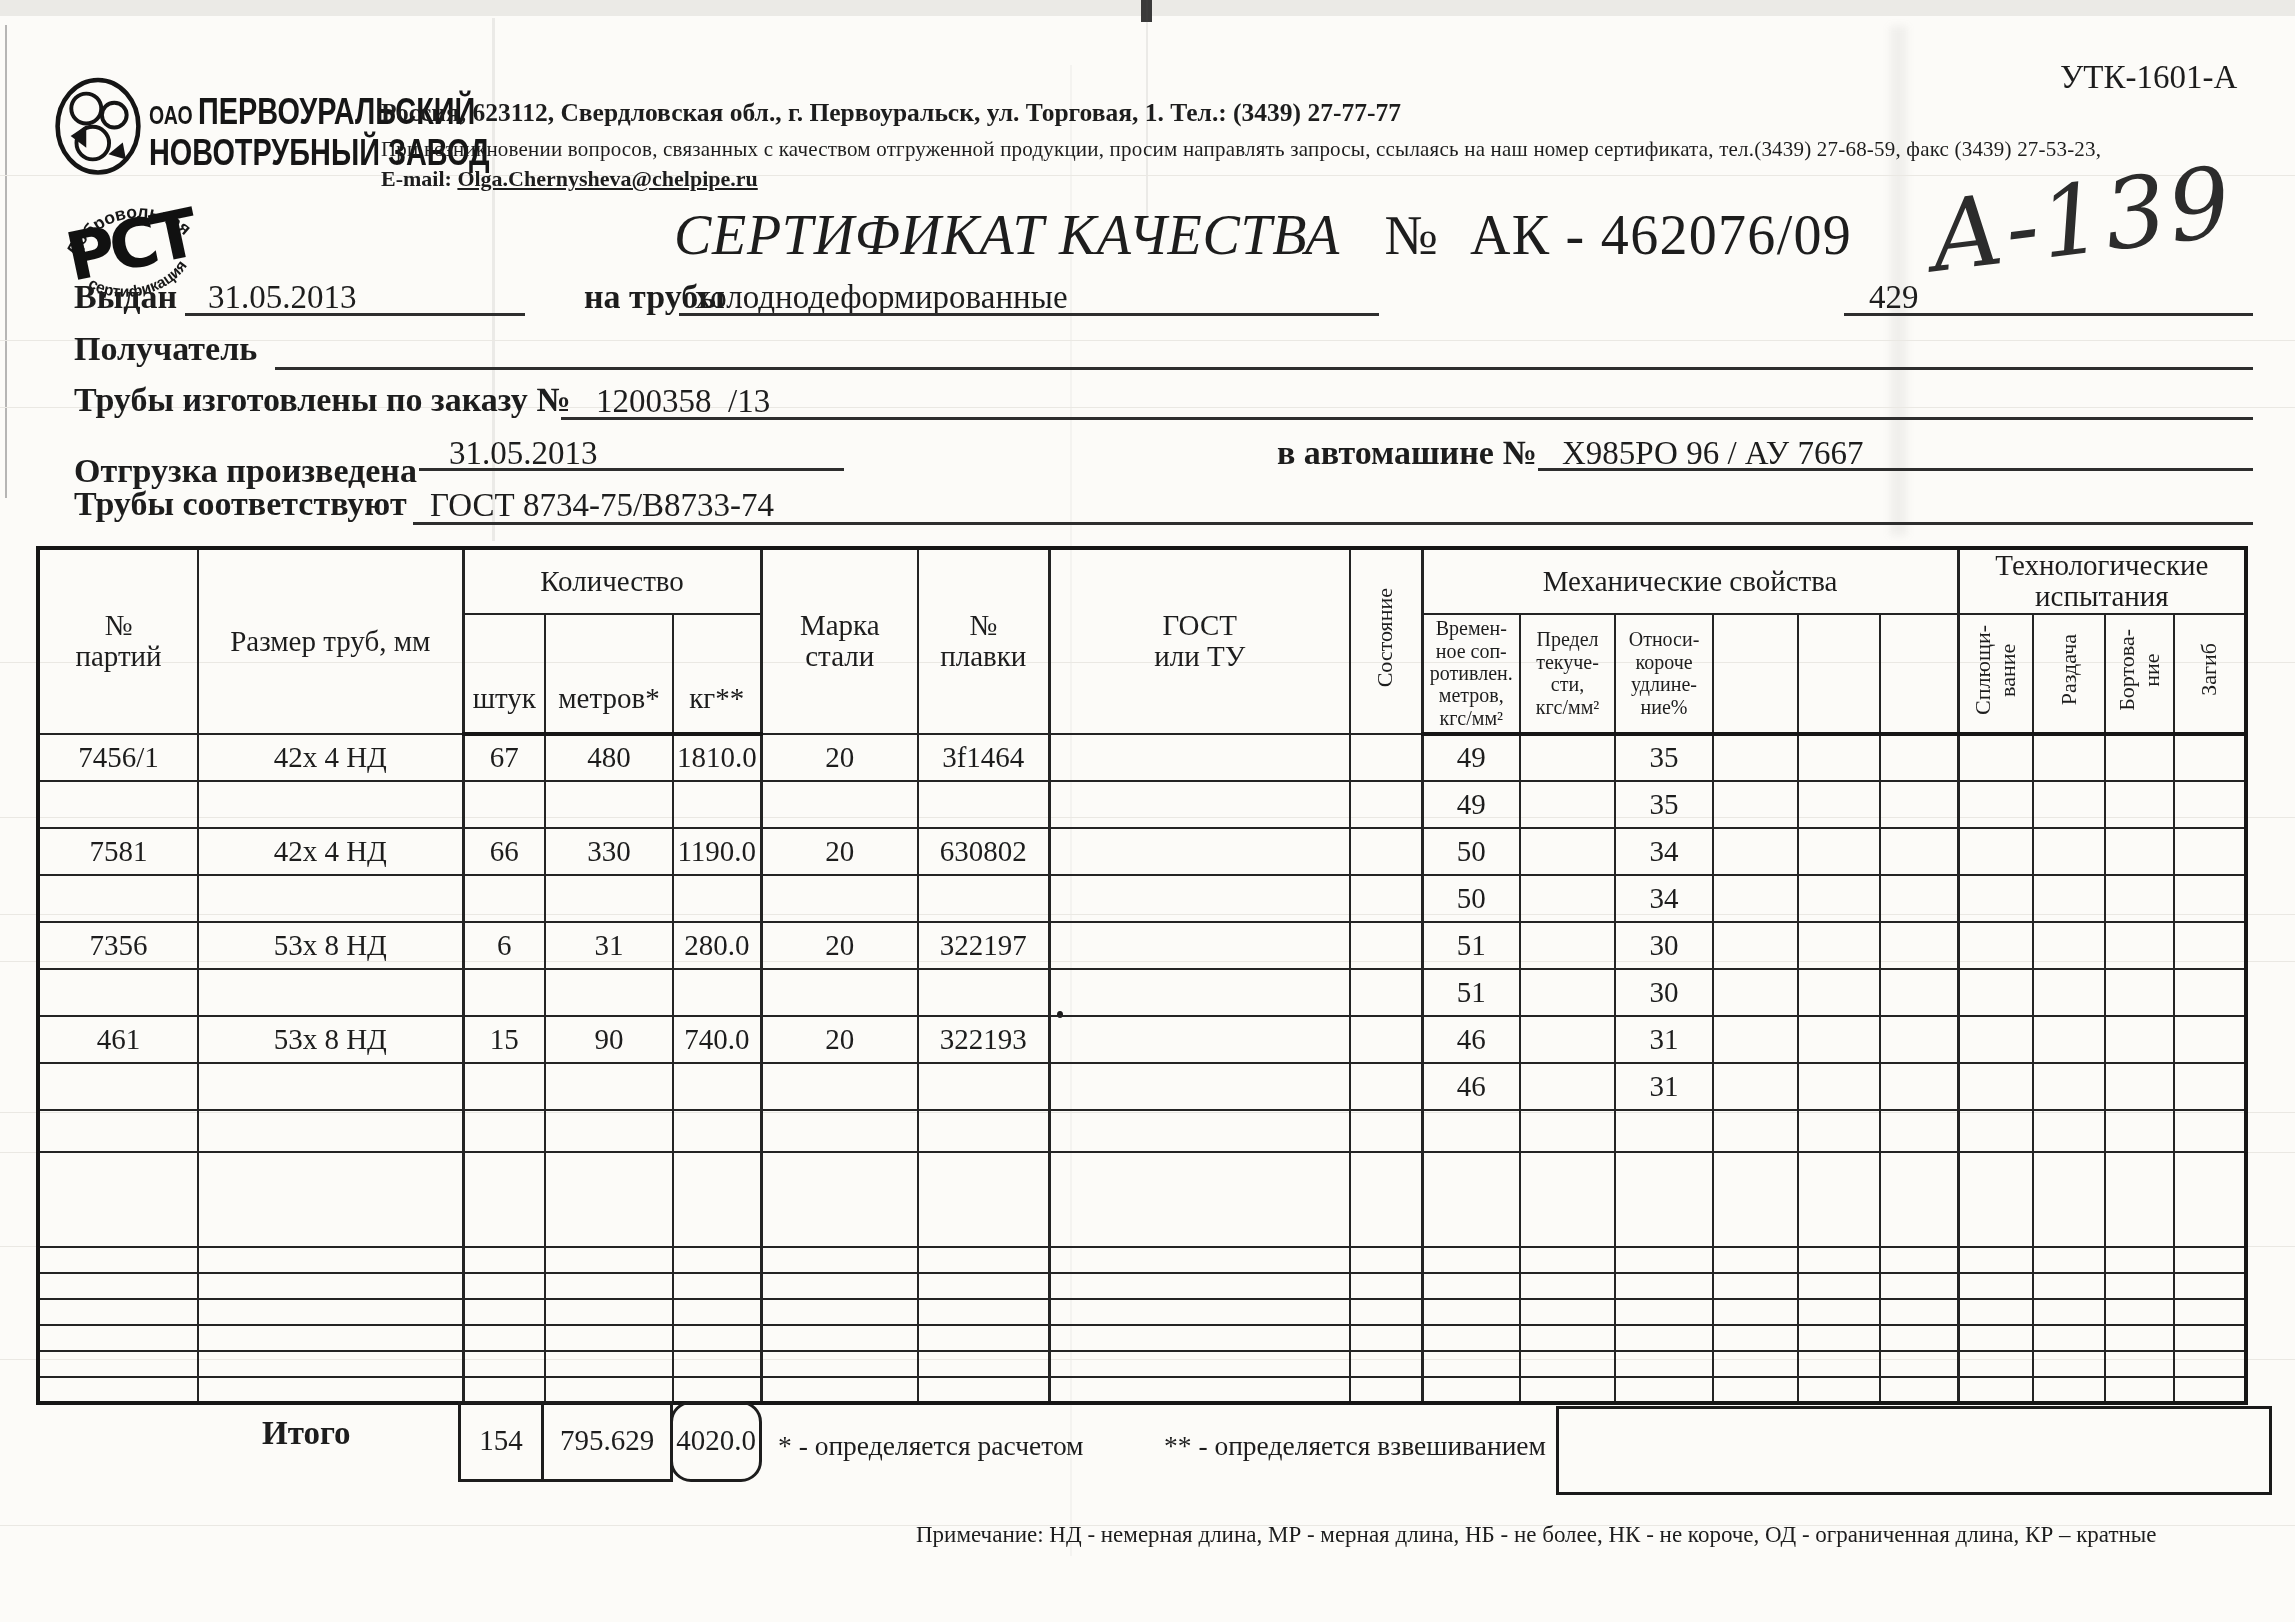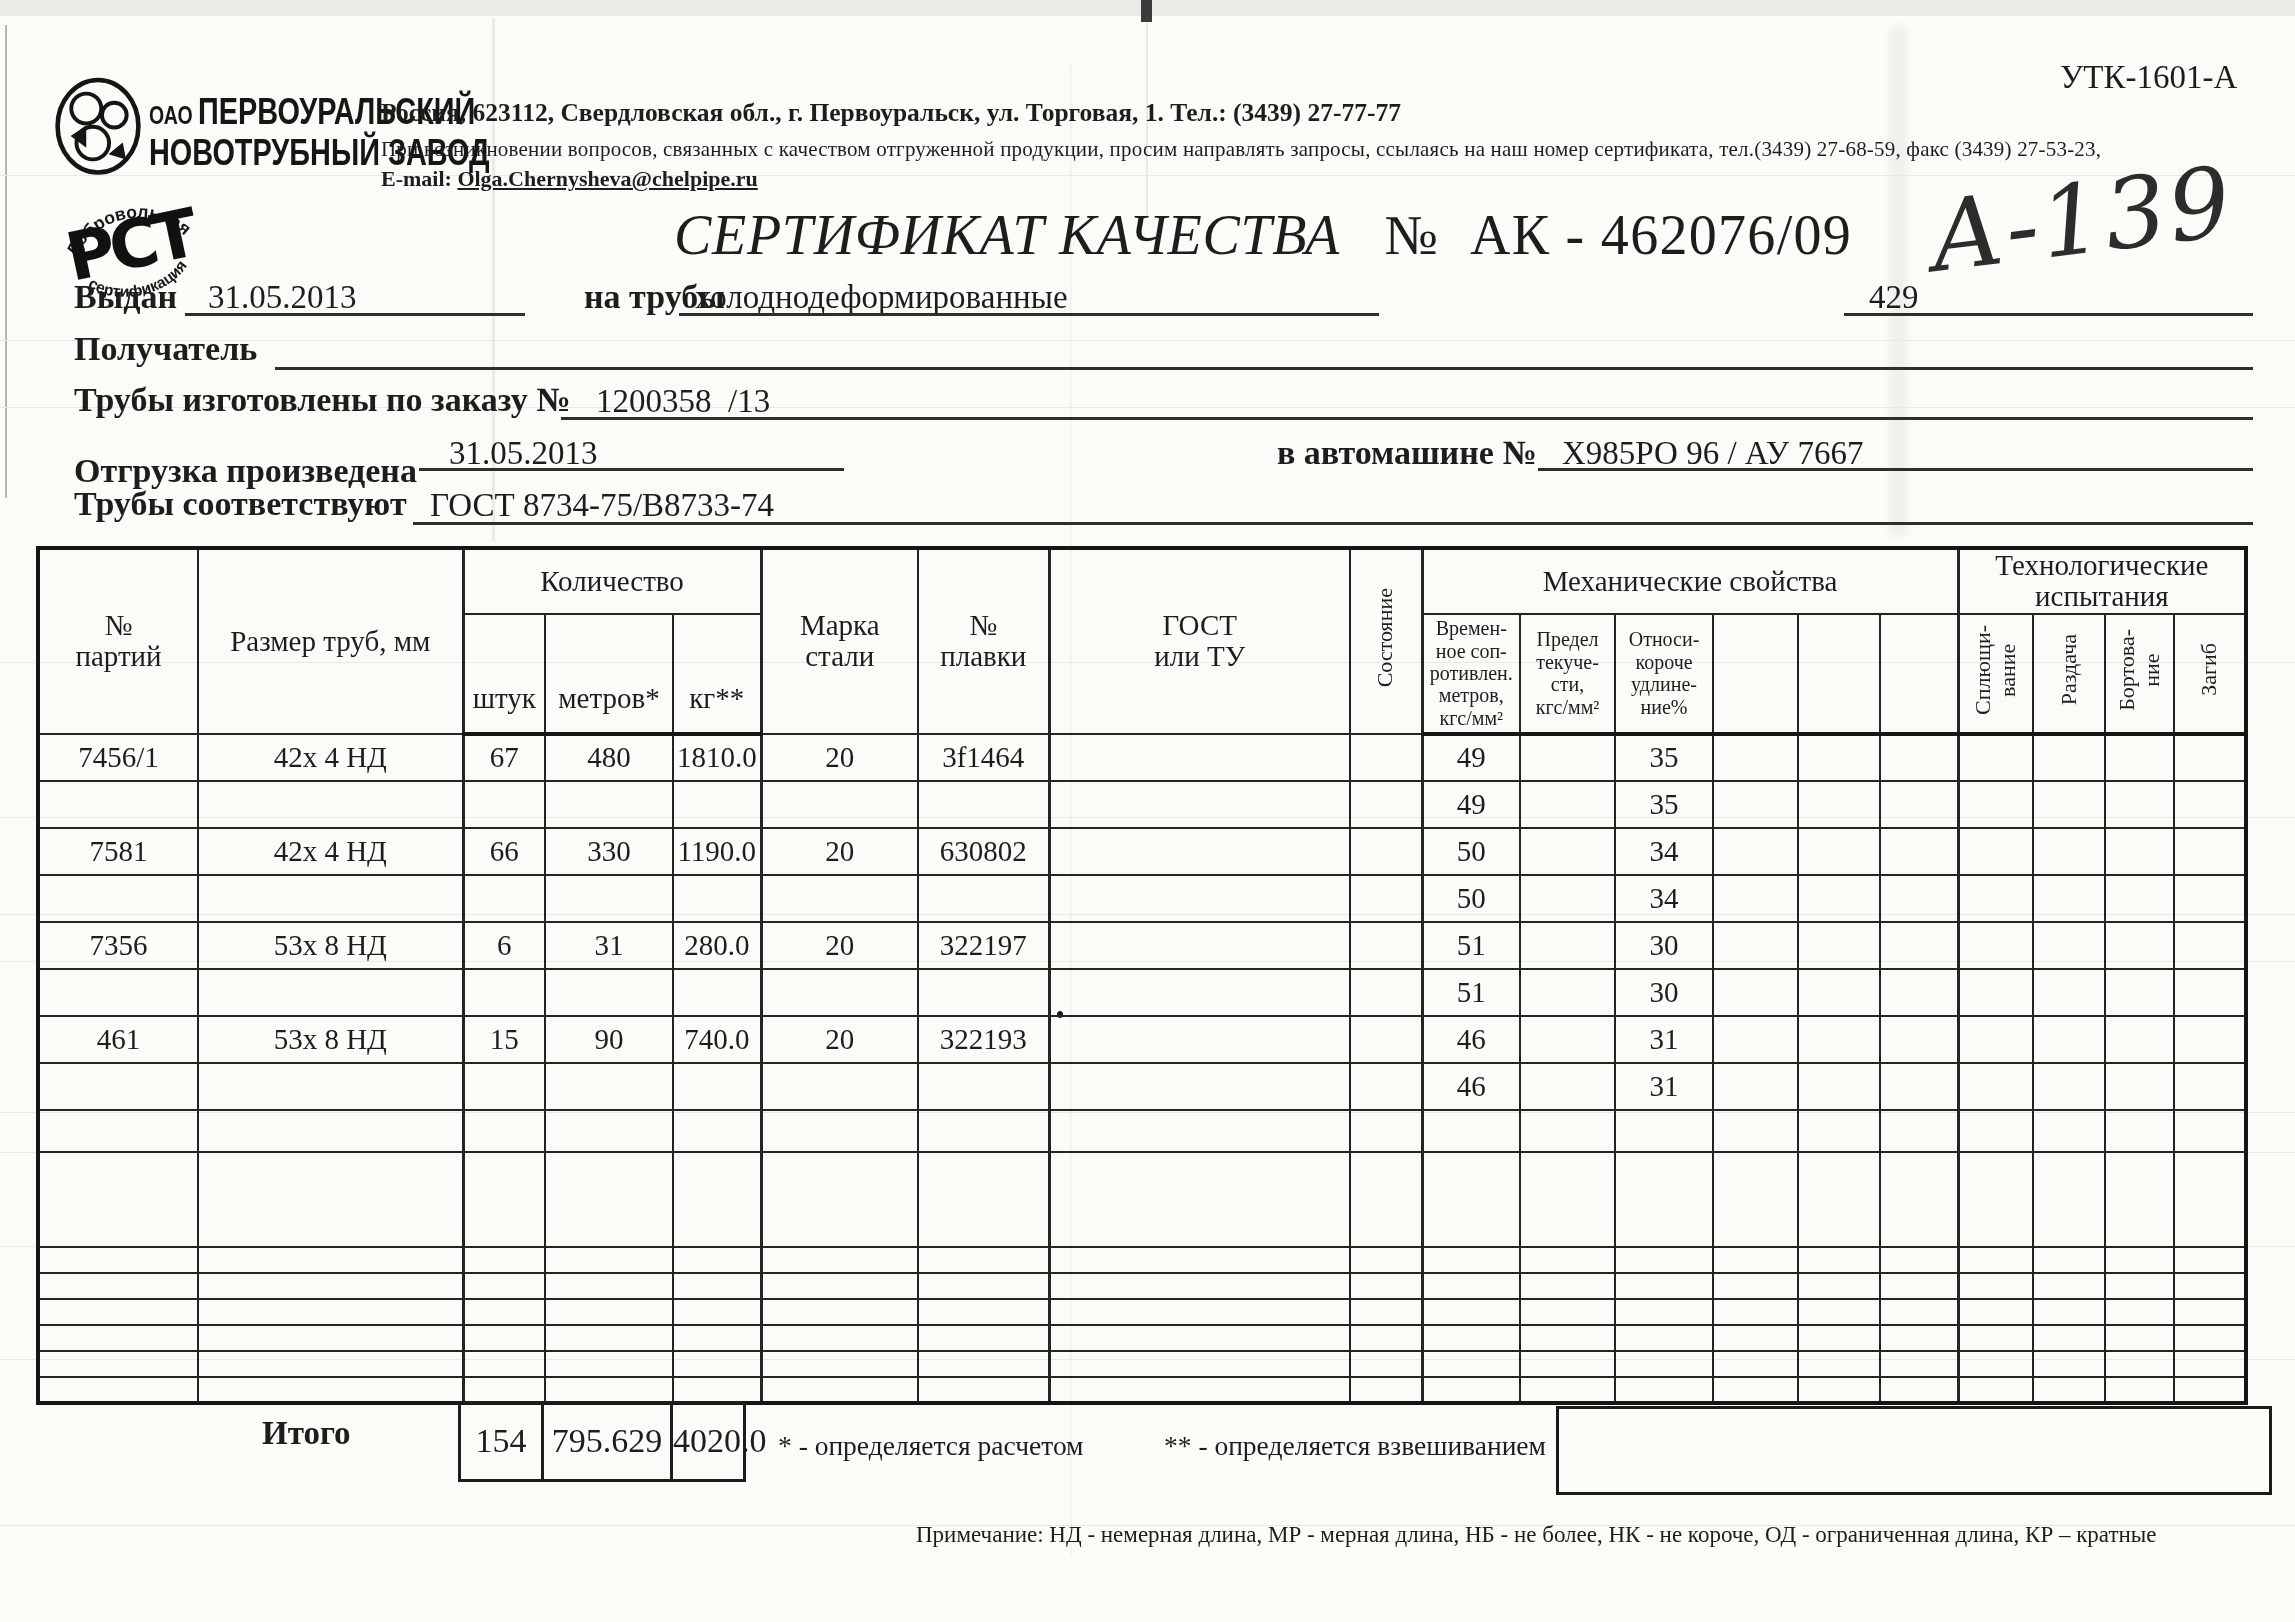--- a/index.html
+++ b/index.html
@@ -51,21 +51,21 @@
   tbody td{font-size:29px;}
   tbody td:nth-child(2){border-left-width:2.6px;}
   tbody td:nth-child(3),tbody td:nth-child(6),tbody td:nth-child(8),tbody td:nth-child(10){border-left-width:3.3px;}
   tbody td:nth-child(9){border-left-width:2.6px;}
   tbody td:nth-child(16){border-left-width:3.9px;}
   .bl4{border-left-width:2.6px !important;}.bl5{border-left-width:3.3px !important;}.bl6{border-left-width:3.9px !important;}
   tr.rb1{height:42px;} tr.rb2{height:95px;} tr.rb3{height:26px;}
   
   .tlabel{position:absolute;left:262px;top:1415px;font-weight:bold;font-size:33px;}
   .tbox{position:absolute;top:1401px;height:81px;border:3.3px solid #1d1d1d;box-sizing:border-box;
-        text-align:center;line-height:73px;font-size:34px;background:transparent;}
+        text-align:center;line-height:73px;font-size:29px;background:transparent;}
   .fn{position:absolute;top:1430px;font-size:27.5px;white-space:pre;}
   .embox{position:absolute;left:1556px;top:1406px;width:716px;height:89px;border:3.9px solid #1a1a1a;
          box-sizing:border-box;}
   .note{position:absolute;left:916px;top:1522px;font-size:23px;white-space:pre;}
 </style>
 </head>
 <body>
 
 <div class="page">
 
@@ -561,21 +561,21 @@
           <td></td>
           <td></td>
           <td></td>
         </tr>
     </tbody>
   </table>
 
   <div class="tlabel">Итого</div>
   <div class="tbox" style="left:458px;width:86px;">154</div>
   <div class="tbox" style="left:541px;width:132px;">795.629</div>
-  <div class="tbox" style="left:670px;width:76px;">4020.0</div>
+  <div class="tbox" style="left:670px;width:92px;border-radius:21px;">4020.0</div>
 
   <div class="fn" style="left:778px;">* - определяется расчетом</div>
   <div class="fn" style="left:1164px;">** - определяется взвешиванием</div>
   <div class="embox"></div>
   <div class="note">Примечание: НД - немерная длина, МР - мерная длина, НБ - не более, НК - не короче, ОД - ограниченная длина, КР – кратные</div>
 
 </div>
 
 
 </body></html>

